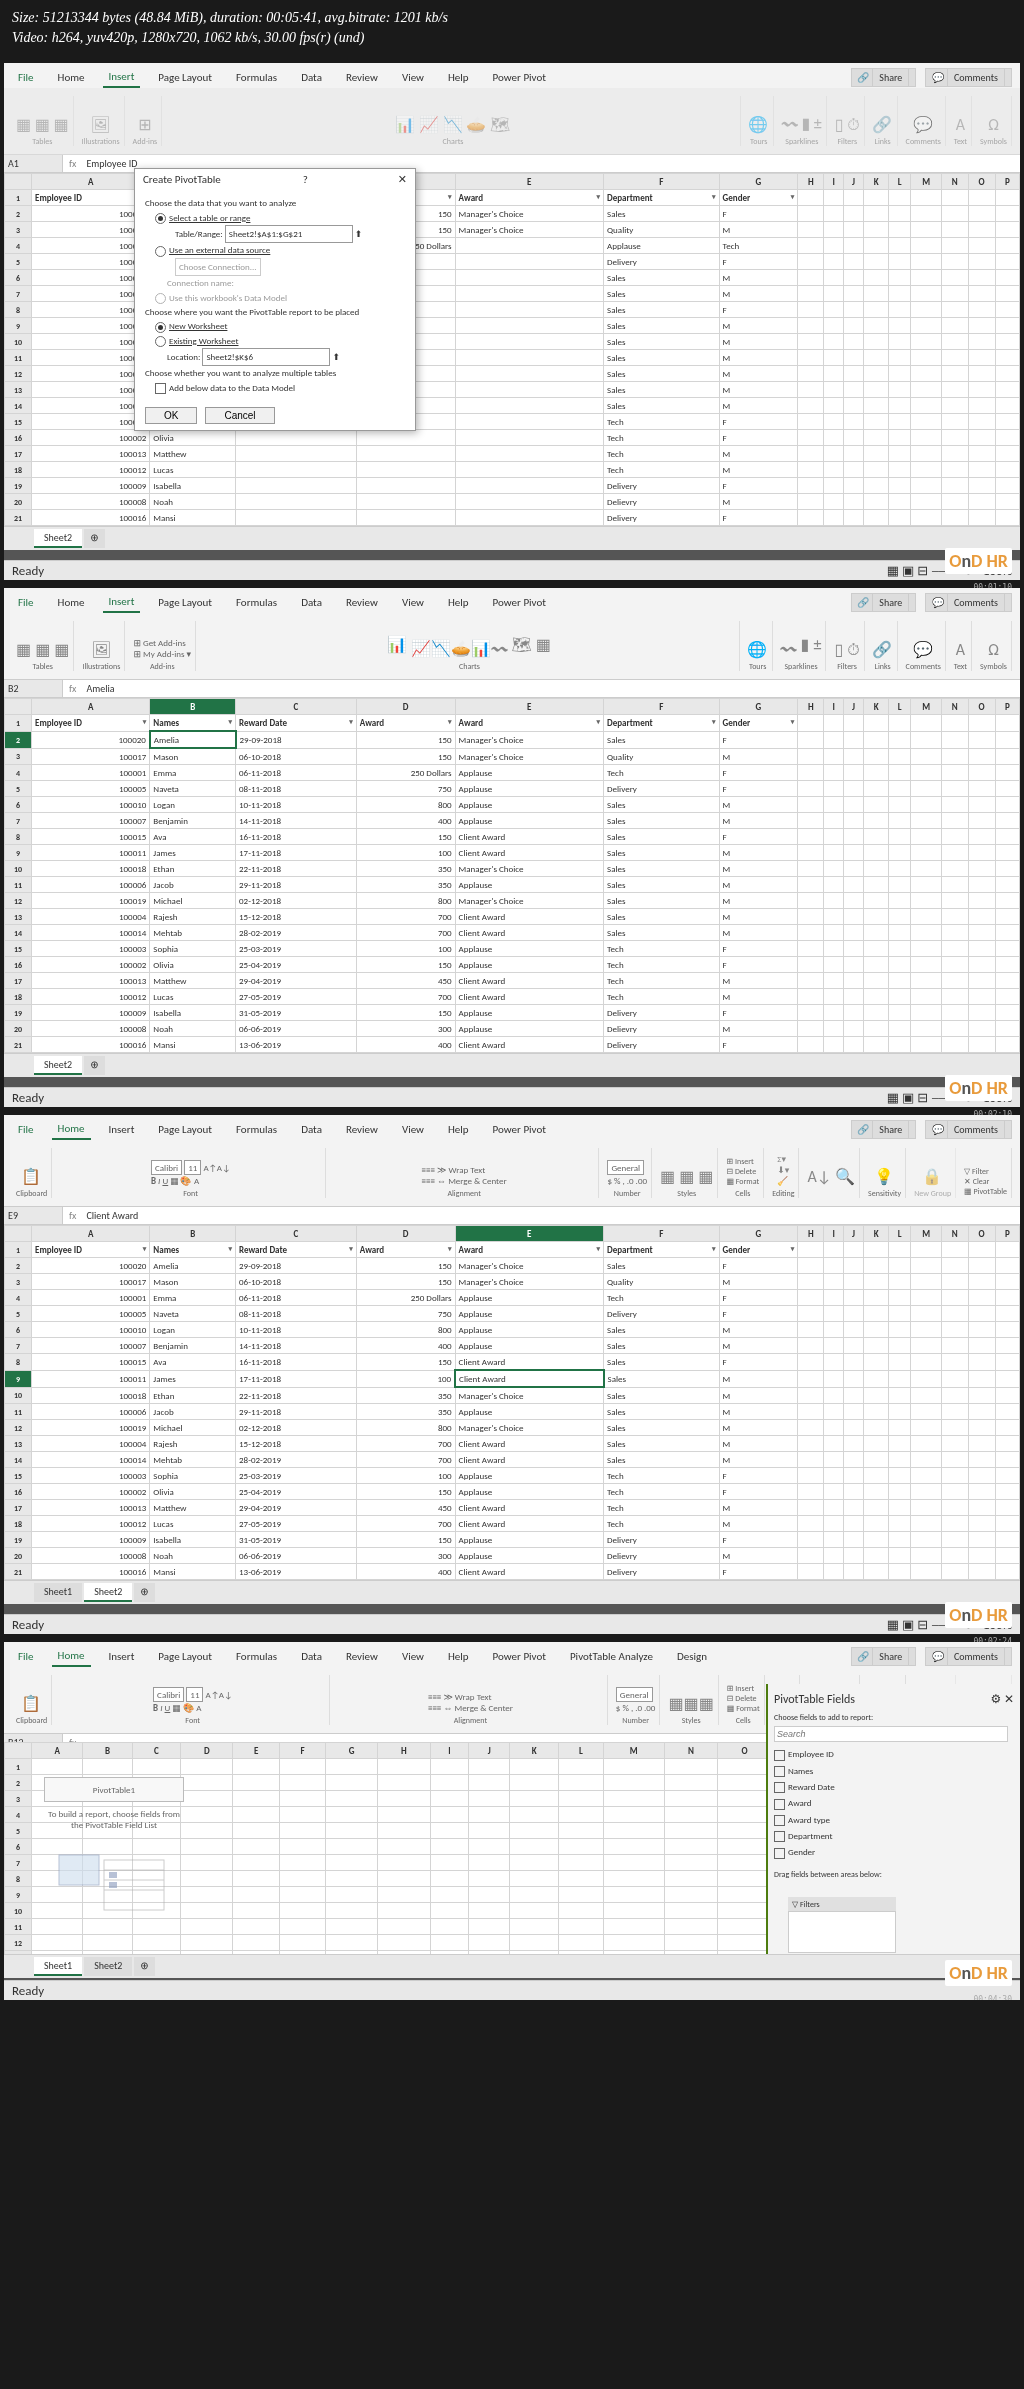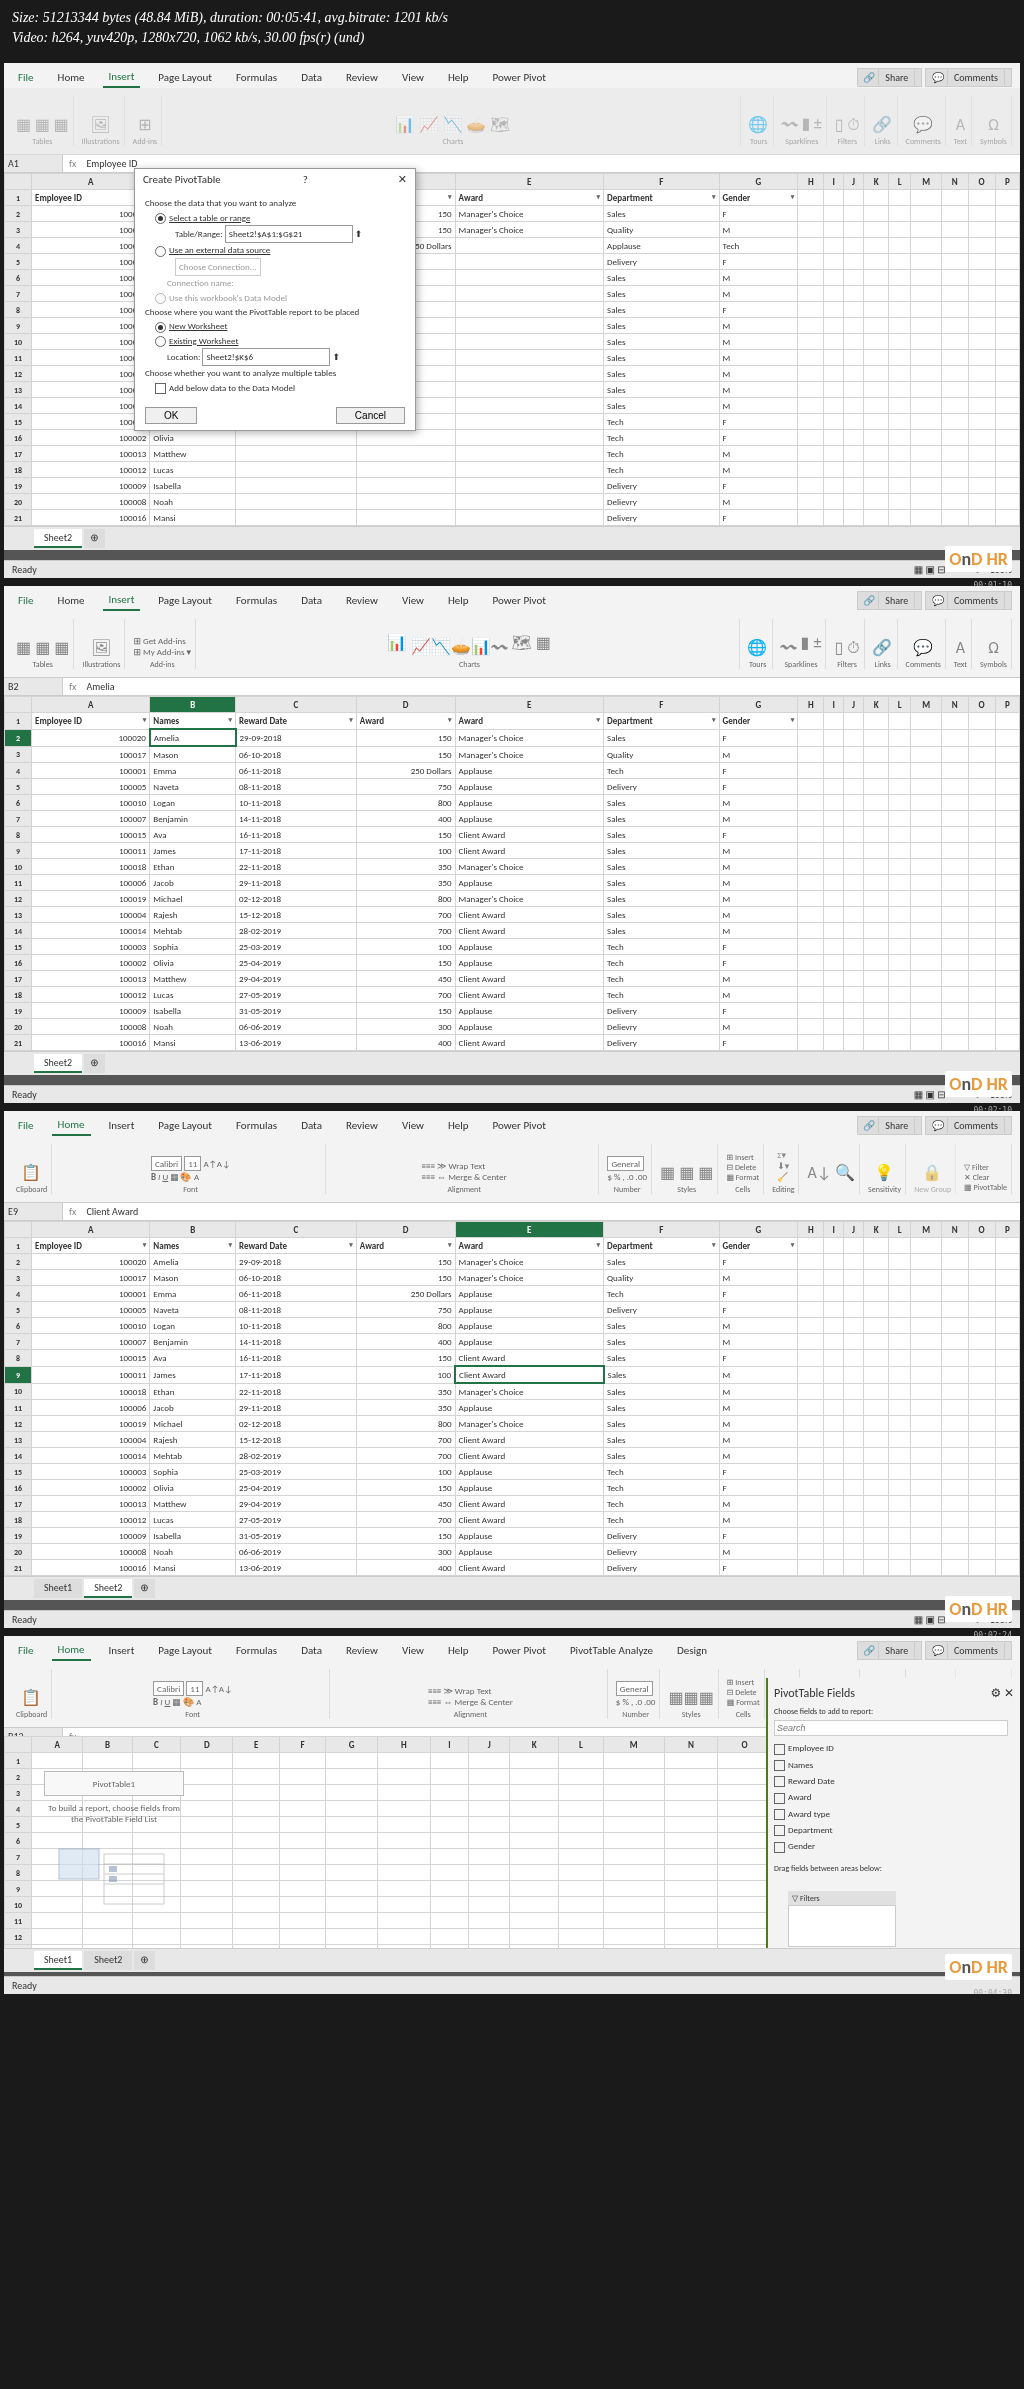--- a/index.html
+++ b/index.html
@@ -2,21 +2,21 @@
 <html><head>
 <meta charset="utf-8">
 <style>
 body{margin:0;background:#1a1a1a;font-family:'Comic Sans MS',cursive;color:#fff;font-size:10px;width:1024px}
 .meta{padding:8px 12px;font-style:italic;font-size:14px;line-height:1.4}
 .shot{margin:8px 4px;background:#e6e6e6;font-family:Calibri,sans-serif;color:#333;font-size:10px;position:relative}
 .ribbon-tabs{display:flex;background:#f3f3f3;padding:4px 8px 0;gap:12px;font-size:11px;align-items:center}
 .ribbon-tabs span{padding:3px 6px}
 .ribbon-tabs .active{border-bottom:2px solid #217346;color:#217346}
 .ribbon-tabs .file{color:#217346}
-.ribbon-right{margin-left:auto;display:flex;gap:3px;font-size:10px}
+.ribbon-right{margin-left:auto;display:flex;gap:9px;font-size:10px}
 .ribbon-right span{background:#ddd;padding:2px 6px;border:1px solid #ccc}
 .ribbon-body{background:#f3f3f3;height:58px;border-bottom:1px solid #ccc;display:flex;align-items:center;padding:4px 8px;gap:4px}
 .rgroup{display:flex;flex-direction:column;align-items:center;gap:2px;padding:0 4px;border-right:1px solid #ddd;height:50px;justify-content:flex-end;font-size:8px;color:#666}
 .rgroup .icons{display:flex;gap:4px;font-size:16px;color:#888}
 .fbar{display:flex;background:#fff;border-bottom:1px solid #ccc;font-size:10px;align-items:center}
 .fbar .nb{width:50px;padding:2px 4px;border-right:1px solid #ccc;background:#e8e8e8}
 .fbar .fx{padding:2px 6px;color:#888;}
 .fbar .fv{padding:2px 4px;flex:1}
 .grid{background:#fff}
 .grid table{border-collapse:collapse;width:100%;font-size:9px}
@@ -24,27 +24,27 @@
 .grid .rh{background:#e8e8e8;text-align:center;width:20px;font-size:8px}
 .grid .ch{background:#e8e8e8;text-align:center;font-size:9px}
 .grid .ch.sel,.grid .rh.sel{background:#217346;color:#fff}
 .grid .hdr{font-weight:bold;background:#fff}
 .grid .hdr .dd{float:right;font-size:7px;color:#666}
 .grid td.selcell{border:2px solid #217346}
 .tabs{background:#e8e8e8;display:flex;padding:2px 30px;gap:2px;font-size:10px;border-top:1px solid #ccc}
 .tabs span{padding:2px 10px;background:#ddd}
 .tabs .active{background:#fff;border-bottom:2px solid #217346}
 .tabs .plus{padding:2px 6px}
-.status{background:#e8e8e8;padding:2px 8px;font-size:10px;border-top:1px solid #ccc;display:flex}
+.status{background:#e8e8e8;padding:2px 8px;font-size:13px;border-top:1px solid #ccc;display:flex}
 .status .r{margin-left:auto;display:flex;gap:4px;align-items:center}
 .dialog{position:absolute;background:#fff;border:1px solid #999;box-shadow:2px 2px 8px rgba(0,0,0,0.3);font-size:10px;width:280px;left:130px;top:105px;z-index:10}
 .dialog .dt{padding:4px 8px;font-size:11px;display:flex}
 .dialog .dt .x{margin-left:auto}
 .dialog .db{padding:6px 10px;font-size:9px;line-height:1.6}
-.dialog .df{display:flex;justify-content:space-between;gap:8px;padding:6px 10px}
+.dialog .df{display:flex;justify-content:flex-start;gap:8px;padding:6px 10px}
 .dialog button{padding:2px 18px;font-size:10px;border:1px solid #999;background:#f0f0f0}
 .radio{display:inline-block;width:9px;height:9px;border:1px solid #666;border-radius:50%;margin-right:3px;vertical-align:middle}
 .radio.on::after{content:'';display:block;width:5px;height:5px;background:#333;border-radius:50%;margin:2px}
 .cb{display:inline-block;width:9px;height:9px;border:1px solid #666;margin-right:3px;vertical-align:middle}
 .inp{border:1px solid #999;padding:1px 3px;font-size:9px;background:#fff;display:inline-block}
 .logo{position:absolute;right:8px;bottom:6px;background:#fff;padding:2px 4px;font-weight:bold;font-size:18px;color:#555;border-radius:2px}
 .logo .o{color:#e89b3c}
 .ts{position:absolute;right:8px;bottom:-12px;font-size:8px;color:#aaa;font-family:monospace}
 .pvpanel{position:absolute;right:0;top:42px;bottom:16px;width:240px;background:#f3f3f3;border-left:2px solid #4d7c0f;padding:6px;font-size:10px}
 .pvpanel h3{margin:2px 0 6px;font-size:12px;font-weight:normal}

